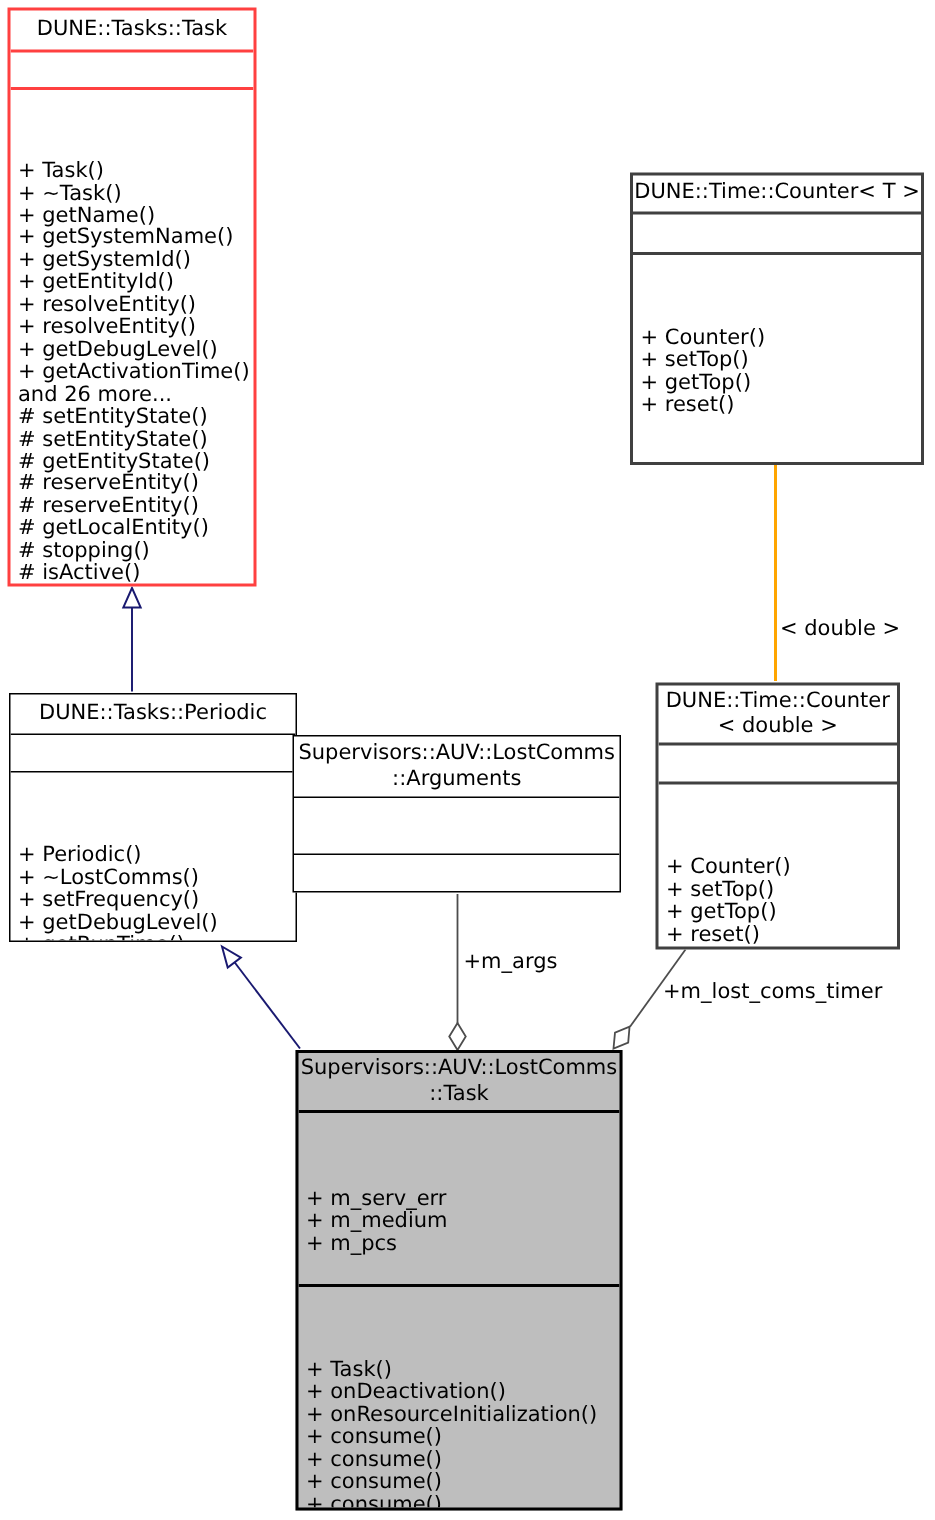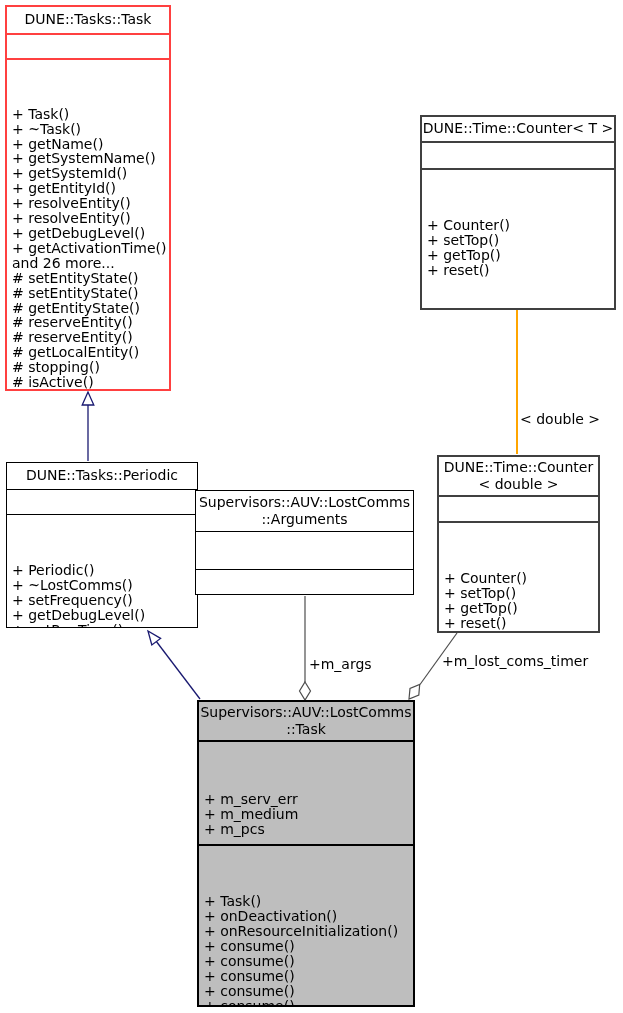--- a/index.html
+++ b/index.html
@@ -27,29 +27,29 @@
   .box-counter-t .attrs { height:27px; }
   .box-periodic    { left:6px;   top:462px; width:192px; height:166px; --bw:1px; --bc:#000000; }
   .box-arguments   { left:195px; top:490px; width:219px; height:105px; --bw:1px; --bc:#000000; }
   .box-arguments .title { height:40px; padding-top:3px; }
   .box-arguments .attrs { height:38px; line-height:16px; padding-top:3px; }
   .box-counter-d   { left:437px; top:455px; width:163px; height:178px; --bw:2px; --bc:#404040; }
   .box-counter-d .title { height:38px; padding-top:2px; }
   .box-counter-d .attrs { height:26px; }
   .box-lostcomms   { left:197px; top:700px; width:218px; height:307px; --bw:2px; --bc:#000000; background:#bebebe; }
   .box-lostcomms .title { height:38px; padding-top:2px; }
-  .box-lostcomms .attrs { height:104px; line-height:15.3px; padding-top:4px; }
+  .box-lostcomms .attrs { height:116px; line-height:15.3px; padding-top:4px; }
   .box-lostcomms .methods { line-height:15.0px; padding-top:3px; }
 
   .title-26 { height:26px; }
   .attrs-25 { height:25px; }
 
   .edge-layer { position:absolute; left:0; top:0; width:623px; height:1013px; }
   .edge-label { position:absolute; white-space:nowrap; line-height:15px; }
-  .lbl-margs  { left:309px; top:657px; }
+  .lbl-margs  { left:309px; top:634px; }
   .lbl-timer  { left:442px; top:654px; }
   .lbl-double { left:520px; top:412px; }
 </style>
 </head>
 <body>
 
 <div class="canvas">
 
   <svg class="edge-layer" width="623" height="1013" viewBox="0 0 623 1013">
 

